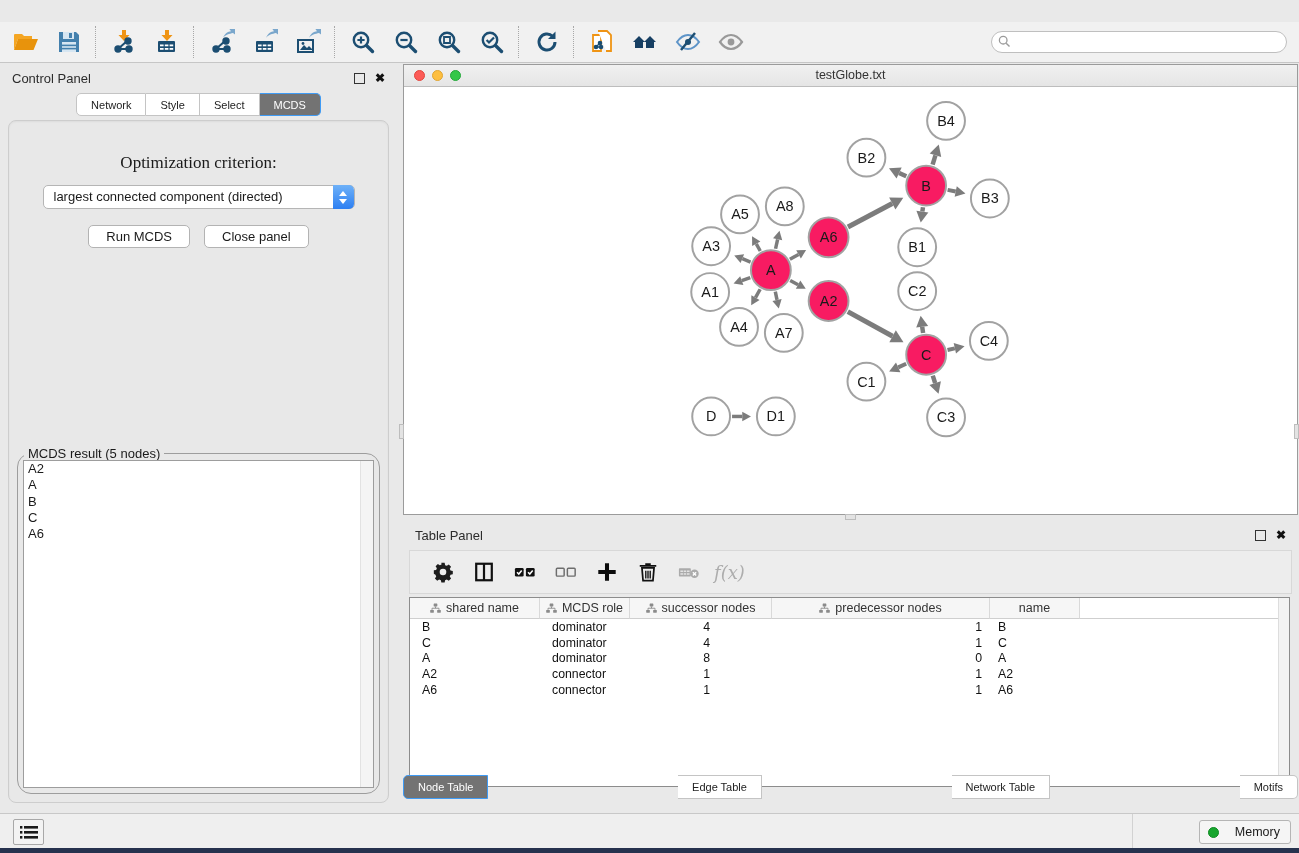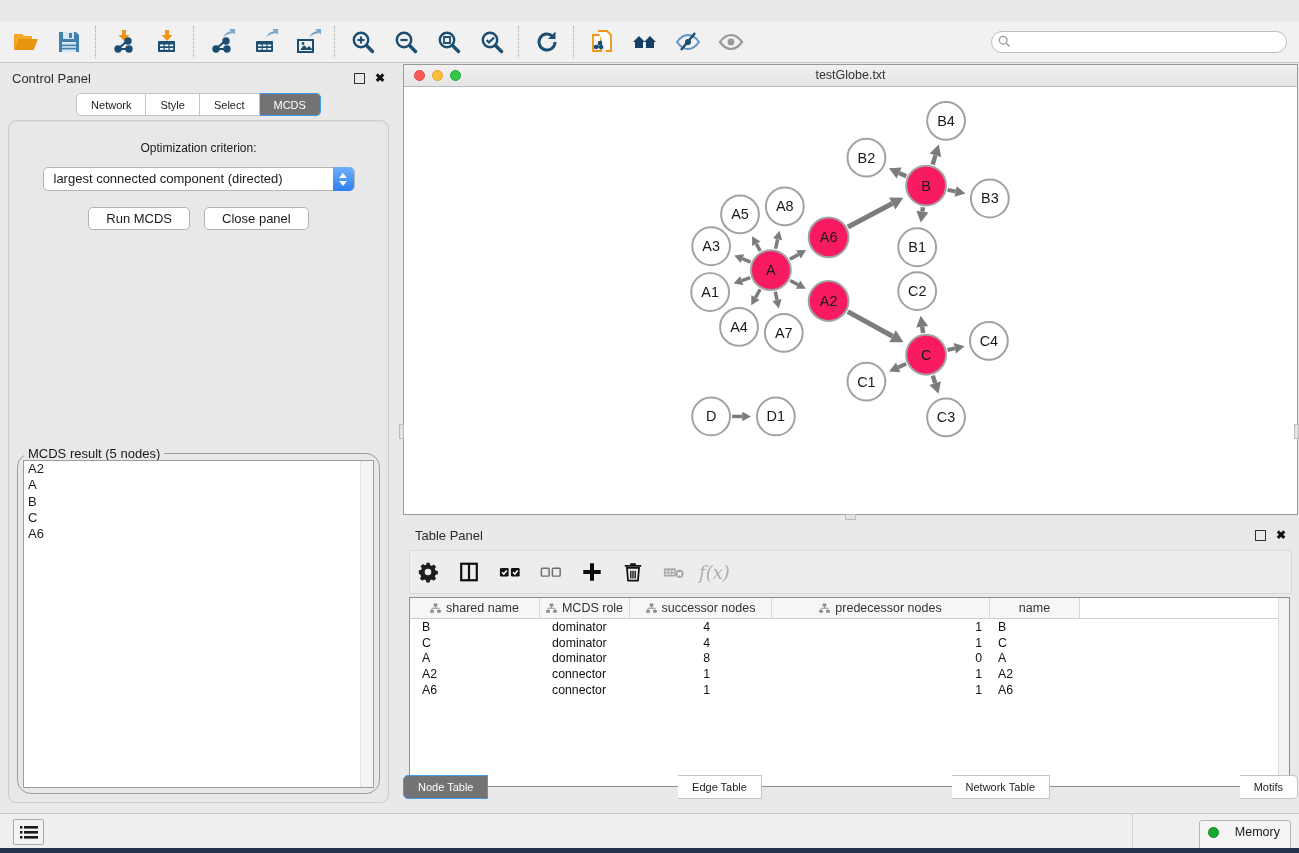--- a/index.html
+++ b/index.html
@@ -36,21 +36,21 @@
   .float-box{width:9px;height:9px;border:1.5px solid #333;display:inline-block;}
   .close-x{font-size:12px;font-weight:bold;color:#111;line-height:10px;}
   .cp-tabs{display:flex;justify-content:center;margin-top:2px;height:23px;position:relative;z-index:2;}
   .seg{font-size:11px;padding:3px 14px;background:#fff;border:1px solid #c4c4c4;border-left:none;
     color:#222;display:flex;align-items:center;}
   .seg:first-child{border-left:1px solid #c4c4c4;border-radius:5px 0 0 5px;}
   .seg:last-child{border-radius:0 5px 5px 0;}
   .seg.active{background:#737373;border-color:#3f9bf5;color:#fff;}
   .cp-content{position:absolute;left:8px;right:8px;top:57px;bottom:10px;background:#e8e8e8;
     border:1px solid #cdcdcd;border-radius:8px;box-shadow:inset 0 1px 2px rgba(0,0,0,0.05);}
-  .opt-label{margin-top:20px;text-align:center;font-size:12px;color:#1a1a1a;}
+  .opt-label{margin-top:32px;text-align:center;font-size:17px;color:#1a1a1a;font-family:Liberation Serif, serif;}
   .combo{position:relative;width:312px;height:24px;margin:12px auto 0;background:#fff;
     border:1px solid #b5b5b5;border-radius:5px;box-sizing:border-box;font-size:13px;
     line-height:22px;padding-left:10px;}
   .combo-stepper{position:absolute;right:0;top:-1px;bottom:-1px;width:21px;border-radius:0 5px 5px 0;
     background:linear-gradient(#6eb1f8,#2d7ff2);display:flex;flex-direction:column;
     align-items:center;justify-content:center;gap:3px;}
   .chev-up{width:0;height:0;border-left:4px solid transparent;border-right:4px solid transparent;border-bottom:5px solid #fff;}
   .chev-dn{width:0;height:0;border-left:4px solid transparent;border-right:4px solid transparent;border-top:5px solid #fff;}
   .btn-row{display:flex;justify-content:center;gap:14px;margin-top:16px;}
   .btn{background:#fff;border:1px solid #b3b3b3;border-radius:5px;font-size:13px;
@@ -69,21 +69,21 @@
     border-bottom:1px solid #bdbdbd;}
   .net-title .tl-group{left:10px;top:5px;gap:7px;}
   .net-title .tl{width:11px;height:11px;}
   .net-title .title{position:absolute;left:0;right:0;top:3px;text-align:center;font-size:12.5px;color:#333;}
   .net-canvas{position:absolute;left:0;right:0;top:22px;bottom:0;}
   .net-canvas svg{width:100%;height:100%;display:block;}
   .grip{position:absolute;background:#e3e3e3;border:1px solid #bdbdbd;box-sizing:border-box;}
   
   .table-panel{position:absolute;left:403px;top:520px;right:1px;bottom:40px;}
   .tp-toolbar{position:absolute;left:6px;right:6px;top:30px;height:44px;background:#ededed;
-    border:1px solid #d8d8d8;display:flex;align-items:center;gap:17px;padding-left:6px;box-sizing:border-box;}
+    border:1px solid #d8d8d8;display:flex;align-items:center;gap:17px;padding-left:21px;box-sizing:border-box;}
   .tp-icon{width:24px;height:24px;display:flex;align-items:center;justify-content:center;}
   .tp-icon svg{width:22px;height:22px;display:block;}
   .fx-label{font-size:18px;color:#adadad;font-family:"DejaVu Serif",serif;font-style:italic;margin-left:-4px;}
   .table-box{position:absolute;left:6px;right:8px;top:77px;bottom:26px;background:#fff;
     border:1px solid #8c8c8c;overflow:hidden;}
   .tbl-grid{display:grid;grid-template-columns:130px 90px 142px 218px 90px 1fr;}
   .tbl-header .cell{background:#f6f6f6;border-right:1px solid #d9d9d9;border-bottom:1px solid #cfcfcf;
     height:20px;display:flex;align-items:center;justify-content:center;gap:5px;
     font-size:12.5px;color:#333;}
   .tbl-header .cell.filler{background:transparent;border-right:none;}
@@ -92,21 +92,21 @@
   .cell.ar{justify-content:flex-end;}
   .tbl-scroll{position:absolute;right:0;top:0;bottom:0;width:10px;background:#f3f3f3;border-left:1px solid #ddd;}
   .tp-tabs{position:absolute;left:0;right:0;bottom:14px;height:24px;display:flex;justify-content:space-between;}
   
   .statusbar{position:absolute;left:0;right:0;bottom:5px;height:35px;background:#efefef;
     border-top:1px solid #c8c8c8;box-sizing:border-box;}
   .list-btn{position:absolute;left:13px;top:5px;width:29px;height:24px;background:#f3f3f3;
     border:1px solid #a8a8a8;border-radius:2px;display:flex;align-items:center;justify-content:center;}
   .status-sep{position:absolute;right:166px;top:0;bottom:0;width:1px;background:#d2d2d2;}
   .memory-btn{position:absolute;right:8px;top:6px;height:22px;display:flex;align-items:center;gap:16px;
-    border:1px solid #b5b5b5;border-radius:3px;background:#f5f5f5;padding:0 10px 9px 8px;font-size:12.5px;}
+    border:1px solid #b5b5b5;border-radius:3px;background:#f5f5f5;padding:0 10px 0 8px;font-size:12.5px;}
   .mem-dot{width:11px;height:11px;border-radius:50%;background:#17a62e;border:1px solid #0e8a22;box-sizing:border-box;}
   .bottom-strip{position:absolute;left:0;right:0;bottom:0;height:5px;background:#26324e;}
 </style>
 </head>
 <body>
 
 <div id="app">
 
 
   <div class="toolbar">

